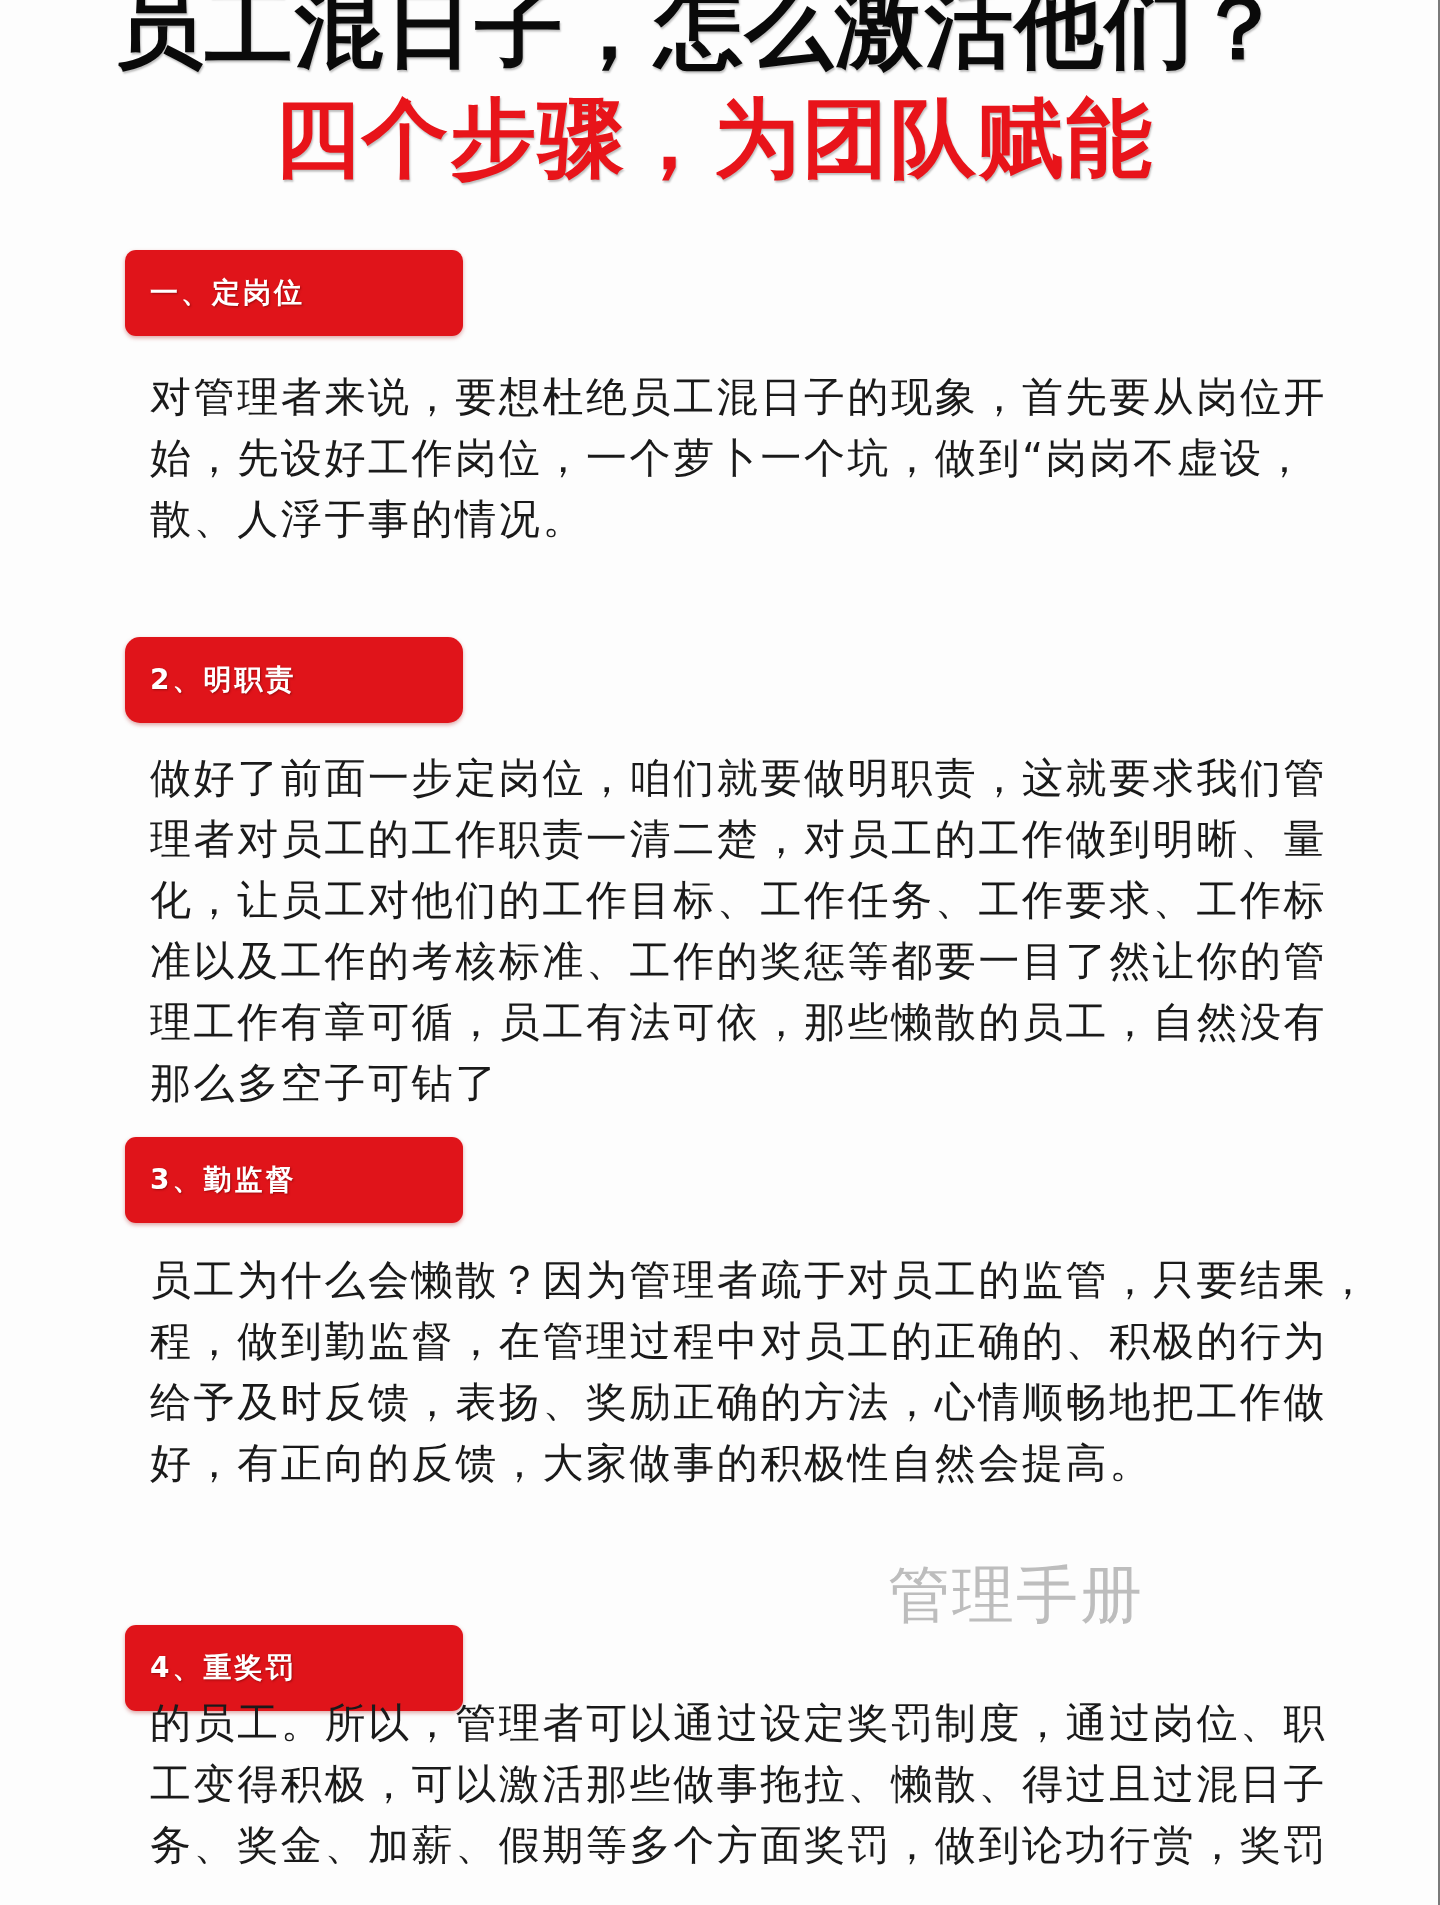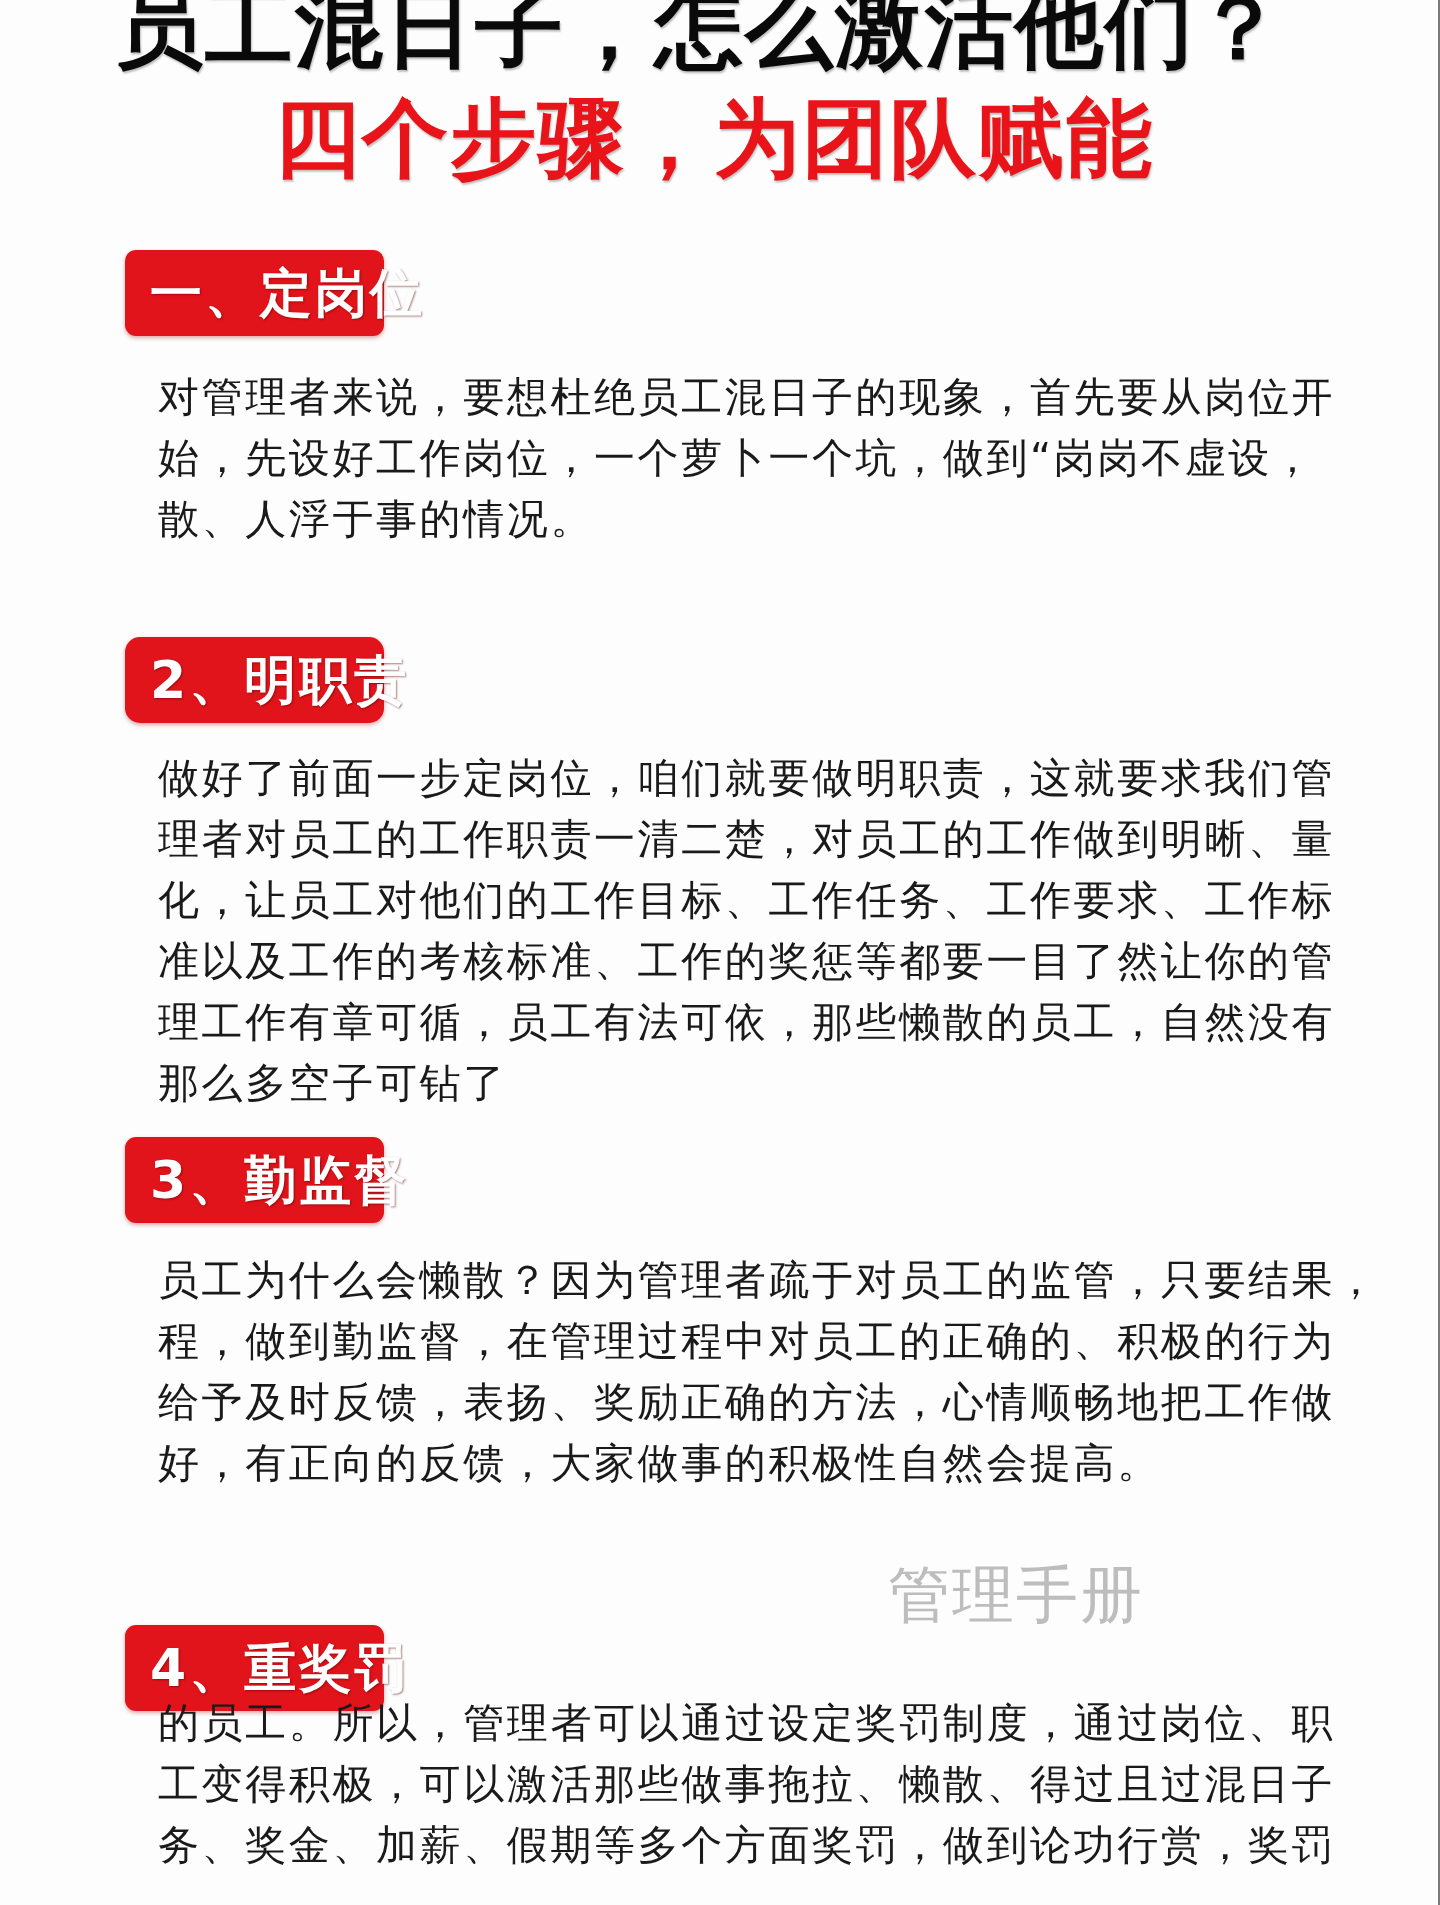--- a/index.html
+++ b/index.html
@@ -16,34 +16,34 @@
   .title {
     position: absolute; left: 0; width: 1440px; text-align: center;
     font-weight: bold; white-space: nowrap; margin: 0;
     letter-spacing: 2px;
     text-shadow: 1px 2px 2px rgba(0,0,0,0.25);
   }
   .title-1 { top: -22px; font-size: 88px; line-height: 100px; color: #0a0a0a; left: -20px; }
   .title-2 { top: 88px; font-size: 86px; line-height: 100px; color: #e8141a; left: -6px; }
 
   .section-label {
-    position: absolute; left: 125px; width: 259px; height: 86px;
+    position: absolute; left: 125px; width: 338px; height: 86px;
     background: #e0141a; border-radius: 11px;
     box-shadow: 0 2px 4px rgba(160,0,0,0.35);
-    color: #fff; font-weight: bold; font-size: 52px; line-height: 86px;
+    color: #fff; font-weight: bold; font-size: 28px; line-height: 86px;
     padding-left: 25px; box-sizing: border-box; white-space: nowrap;
     letter-spacing: 3px;
     text-shadow: 1px 1px 2px rgba(90,0,0,0.5);
   }
   .para {
     position: absolute; left: 150px; width: 1230px; margin: 0;
     font-size: 41px; line-height: 61px; color: #1a1a1a;
     letter-spacing: 2.6px;
   }
-  .para .line { display: block; white-space: nowrap; margin-left: 8px; }
+  .para .line { display: block; white-space: nowrap; }
   .watermark {
     position: absolute; left: 888px; top: 1553px;
     font-size: 62px; color: #bdbdbd; letter-spacing: 2px; white-space: nowrap;
   }
 </style>
 </head>
 <body>
 
 <div class="right-border"></div>
 

